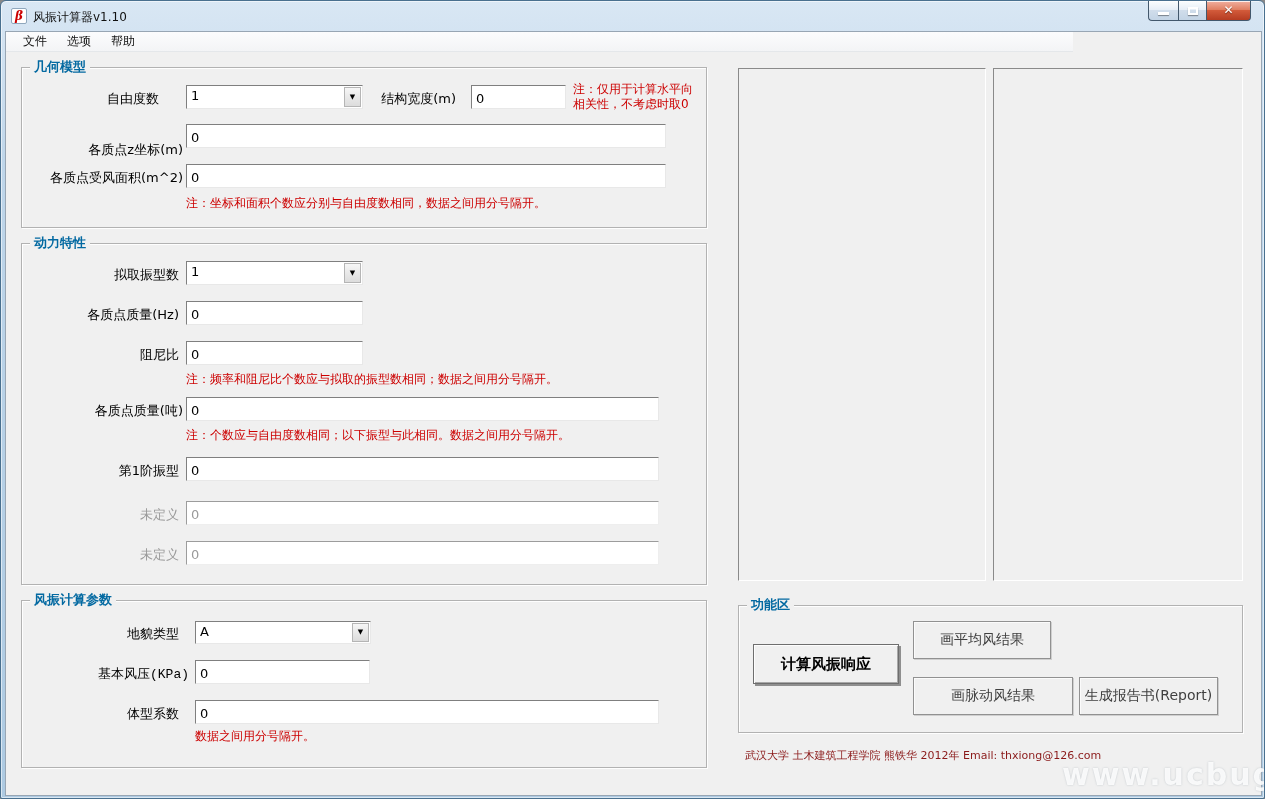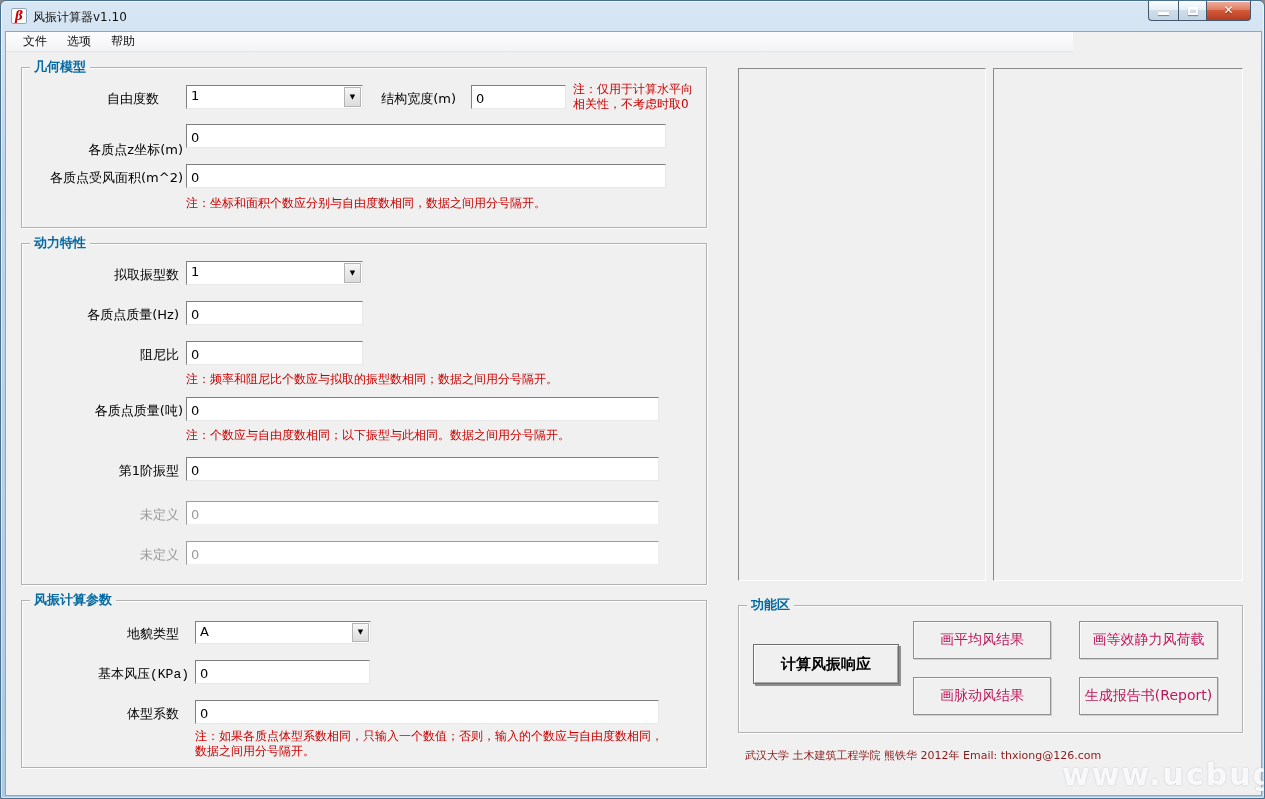--- a/index.html
+++ b/index.html
@@ -89,21 +89,21 @@
   .btn {
     position:absolute; background:#f0f0f0; text-align:center;
     font-family:"DejaVu Sans",sans-serif; cursor:default;
     display:flex; align-items:center; justify-content:center; white-space:nowrap;
   }
   .btn-main {
     border:1px solid #6e6e6e; font-size:15px; font-weight:bold; color:#000;
     box-shadow:inset 1px 1px 0 #fdfdfd, inset -1px -1px 0 #a8a8a8, 2px 2px 0 #8f8f8f;
   }
   .btn-dis {
-    border:1px solid #919191; font-size:14px; color:#be185d;
+    border:1px solid #919191; font-size:14px; color:#404040;
     box-shadow:inset 1px 1px 0 #fbfbfb, 1px 1px 0 #cfcfcf;
   }
 
   .credits { position:absolute; font-size:11px; white-space:nowrap; }
   .watermark {
     position:absolute; left:1061px; top:756px;
     font-size:30px; font-weight:bold; letter-spacing:2px; white-space:nowrap;
     color:rgba(255,255,255,.88); text-shadow:0 0 2px rgba(150,160,170,.55);
   }
 </style>
@@ -209,34 +209,32 @@
       </span>
   </div>
 
   <span class="lbl" style="left:40px; top:664px; width:148px;font-family:Liberation Mono, monospace;">基本风压(KPa)</span>
   <input class="tbox" style="left: 194px; top: 659px; width: 175px; height: 24px;" value="0">
 
   <span class="lbl" style="left:40px; top:704px; width:138px;">体型系数</span>
   <input class="tbox" style="left: 194px; top: 699px; width: 464px; height: 24px;" value="0">
 
   <div class="note" style="left:194px; top:728px; color:#cc0000;">
-    <div>注：如果各质点体型系数相同，只输入一个数值；否则，输入的个数应与自由度数相同，</div>
     <div>数据之间用分号隔开。</div>
   </div>
 
   <div class="picbox" style="left:737px; top:67px; width:248px; height:513px;"></div>
   <div class="picbox" style="left:992px; top:67px; width:250px; height:513px;"></div>
 
   <div class="group" style="left:737px; top:604px; width:505px; height:128px;">
     <span class="legend">功能区</span>
   </div>
 
   <div class="btn btn-main" style="left:752px; top:643px; width:146px; height:40px;">计算风振响应</div>
   <div class="btn btn-dis" style="left:912px; top:620px; width:138px; height:38px;">画平均风结果</div>
-  <div class="btn btn-dis" style="left:1078px; top:620px; width:139px; height:38px;">画等效静力风荷载</div>
-  <div class="btn btn-dis" style="left:912px; top:676px; width:138px; height:38px;">画脉动风结果</div>
+  <div class="btn btn-dis" style="left:912px; top:676px; width:160px; height:38px;">画脉动风结果</div>
   <div class="btn btn-dis" style="left:1078px; top:676px; width:139px; height:38px;">生成报告书(Report)</div>
 
   <div class="credits" style="left:744px; top:747px; color:#8b1a1a;">武汉大学 土木建筑工程学院 熊铁华 2012年  Email: thxiong@126.com</div>
 
   <div class="watermark">www.ucbug.cc</div>
 
 </div>
 
 </body></html>

